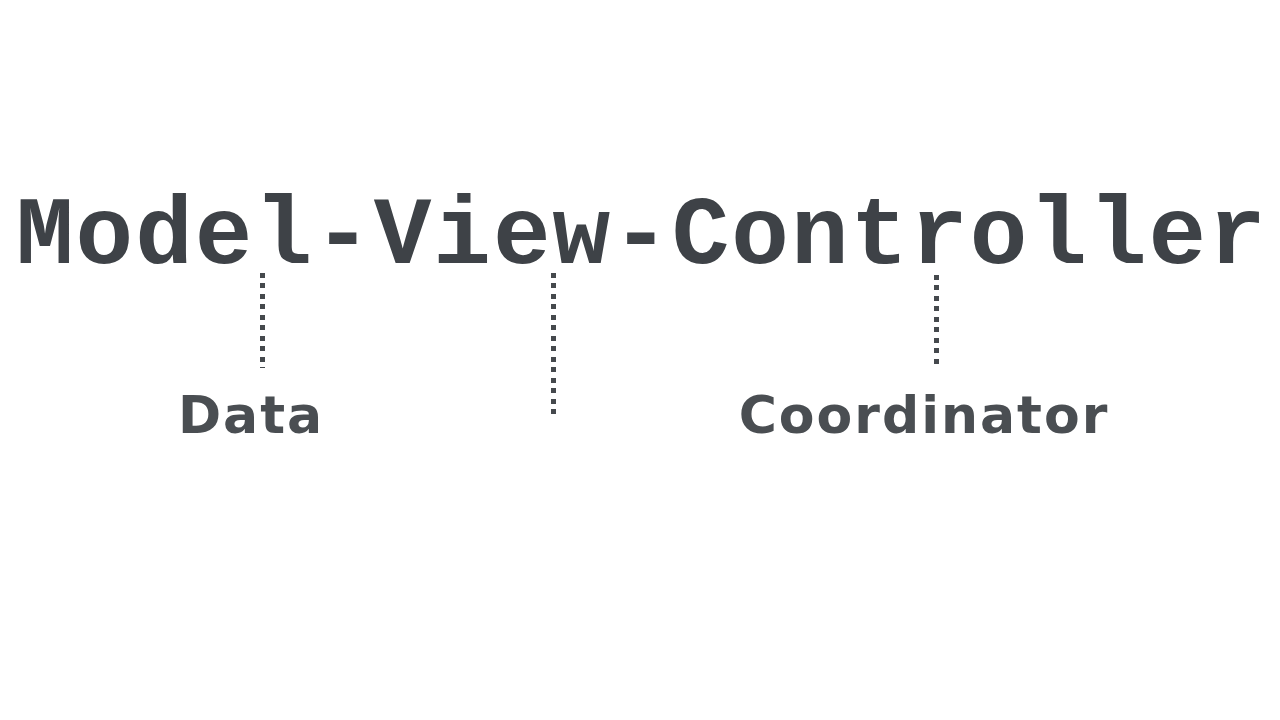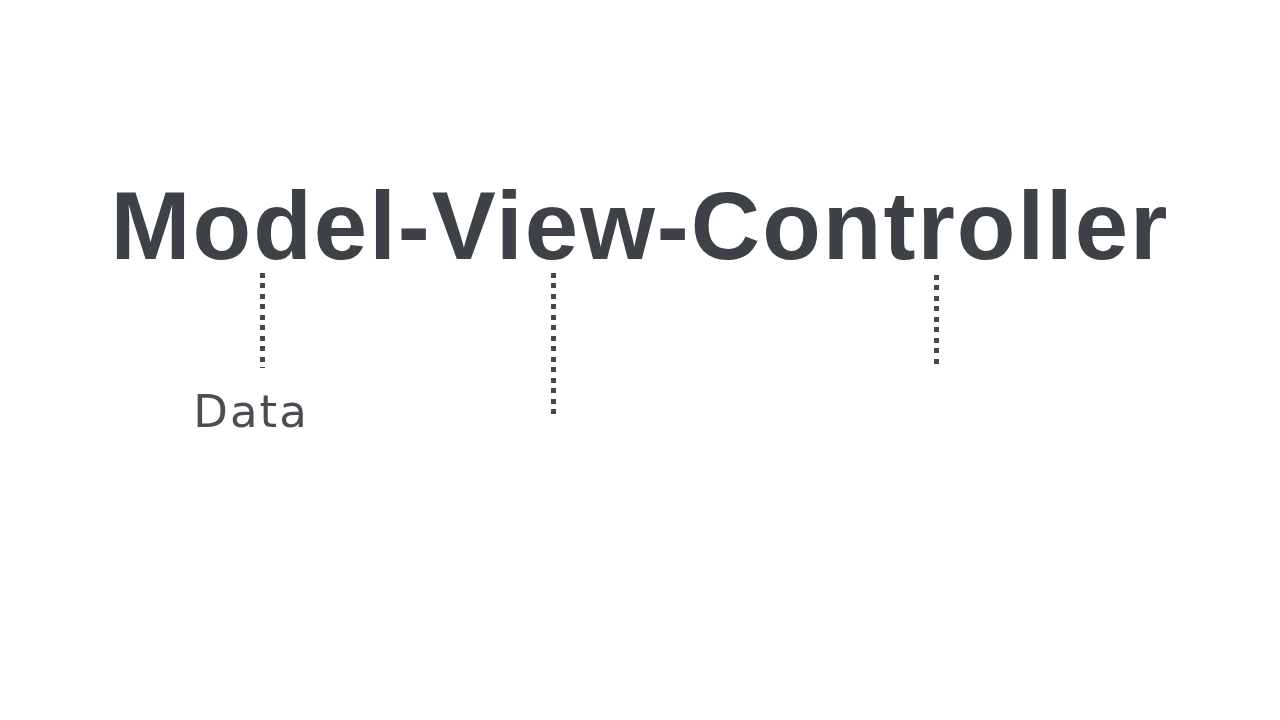--- a/index.html
+++ b/index.html
@@ -16,23 +16,23 @@
   }
   .stage {
     position: absolute;
     inset: 0;
   }
   .title {
     position: absolute;
     top: 174px;
     left: 0;
     right: 0;
-    margin: 4px;
+    margin: 16px;
     text-align: center;
-    font-family: Liberation Sans, sans-serif;
+    font-family: Liberation Mono, monospace;
     font-weight: 700;
     font-size: 96px;
     line-height: 1;
     letter-spacing: 2px;
     color: var(--ink, #3e4247);
     white-space: nowrap;
   }
   .connector {
     position: absolute;
     width: 5px;
@@ -43,22 +43,22 @@
       transparent 5px,
       transparent 10.5px
     );
   }
   .connector.model      { left: 260px; top: 273px; height: 95px; }
   .connector.view       { left: 551px; top: 273px; height: 146px; }
   .connector.controller { left: 934px; top: 275px; height: 94px; }
   .label {
     position: absolute;
     font-family: "DejaVu Sans", sans-serif;
-    font-weight: 400;
-    font-size: 45px;
+    font-weight: 700;
+    font-size: 52px;
     line-height: 1;
     letter-spacing: 2px;
     color: var(--label, #4a4e52);
     white-space: nowrap;
     transform: translateX(-50%);
   }
   .label.model      { left: 251px; top: 389px; }
   .label.view       { left: 540px; top: 440px; }
   .label.controller { left: 924px; top: 389px; }
 </style>
@@ -71,14 +71,15 @@
 
   <div class="connector model"></div>
 
   <div class="connector view"></div>
 
   <div class="connector controller"></div>
 
   <div class="label model">Data</div>
 
 
+  <div class="label controller">Coordinator</div>
 
 </div>
 
 </body></html>

